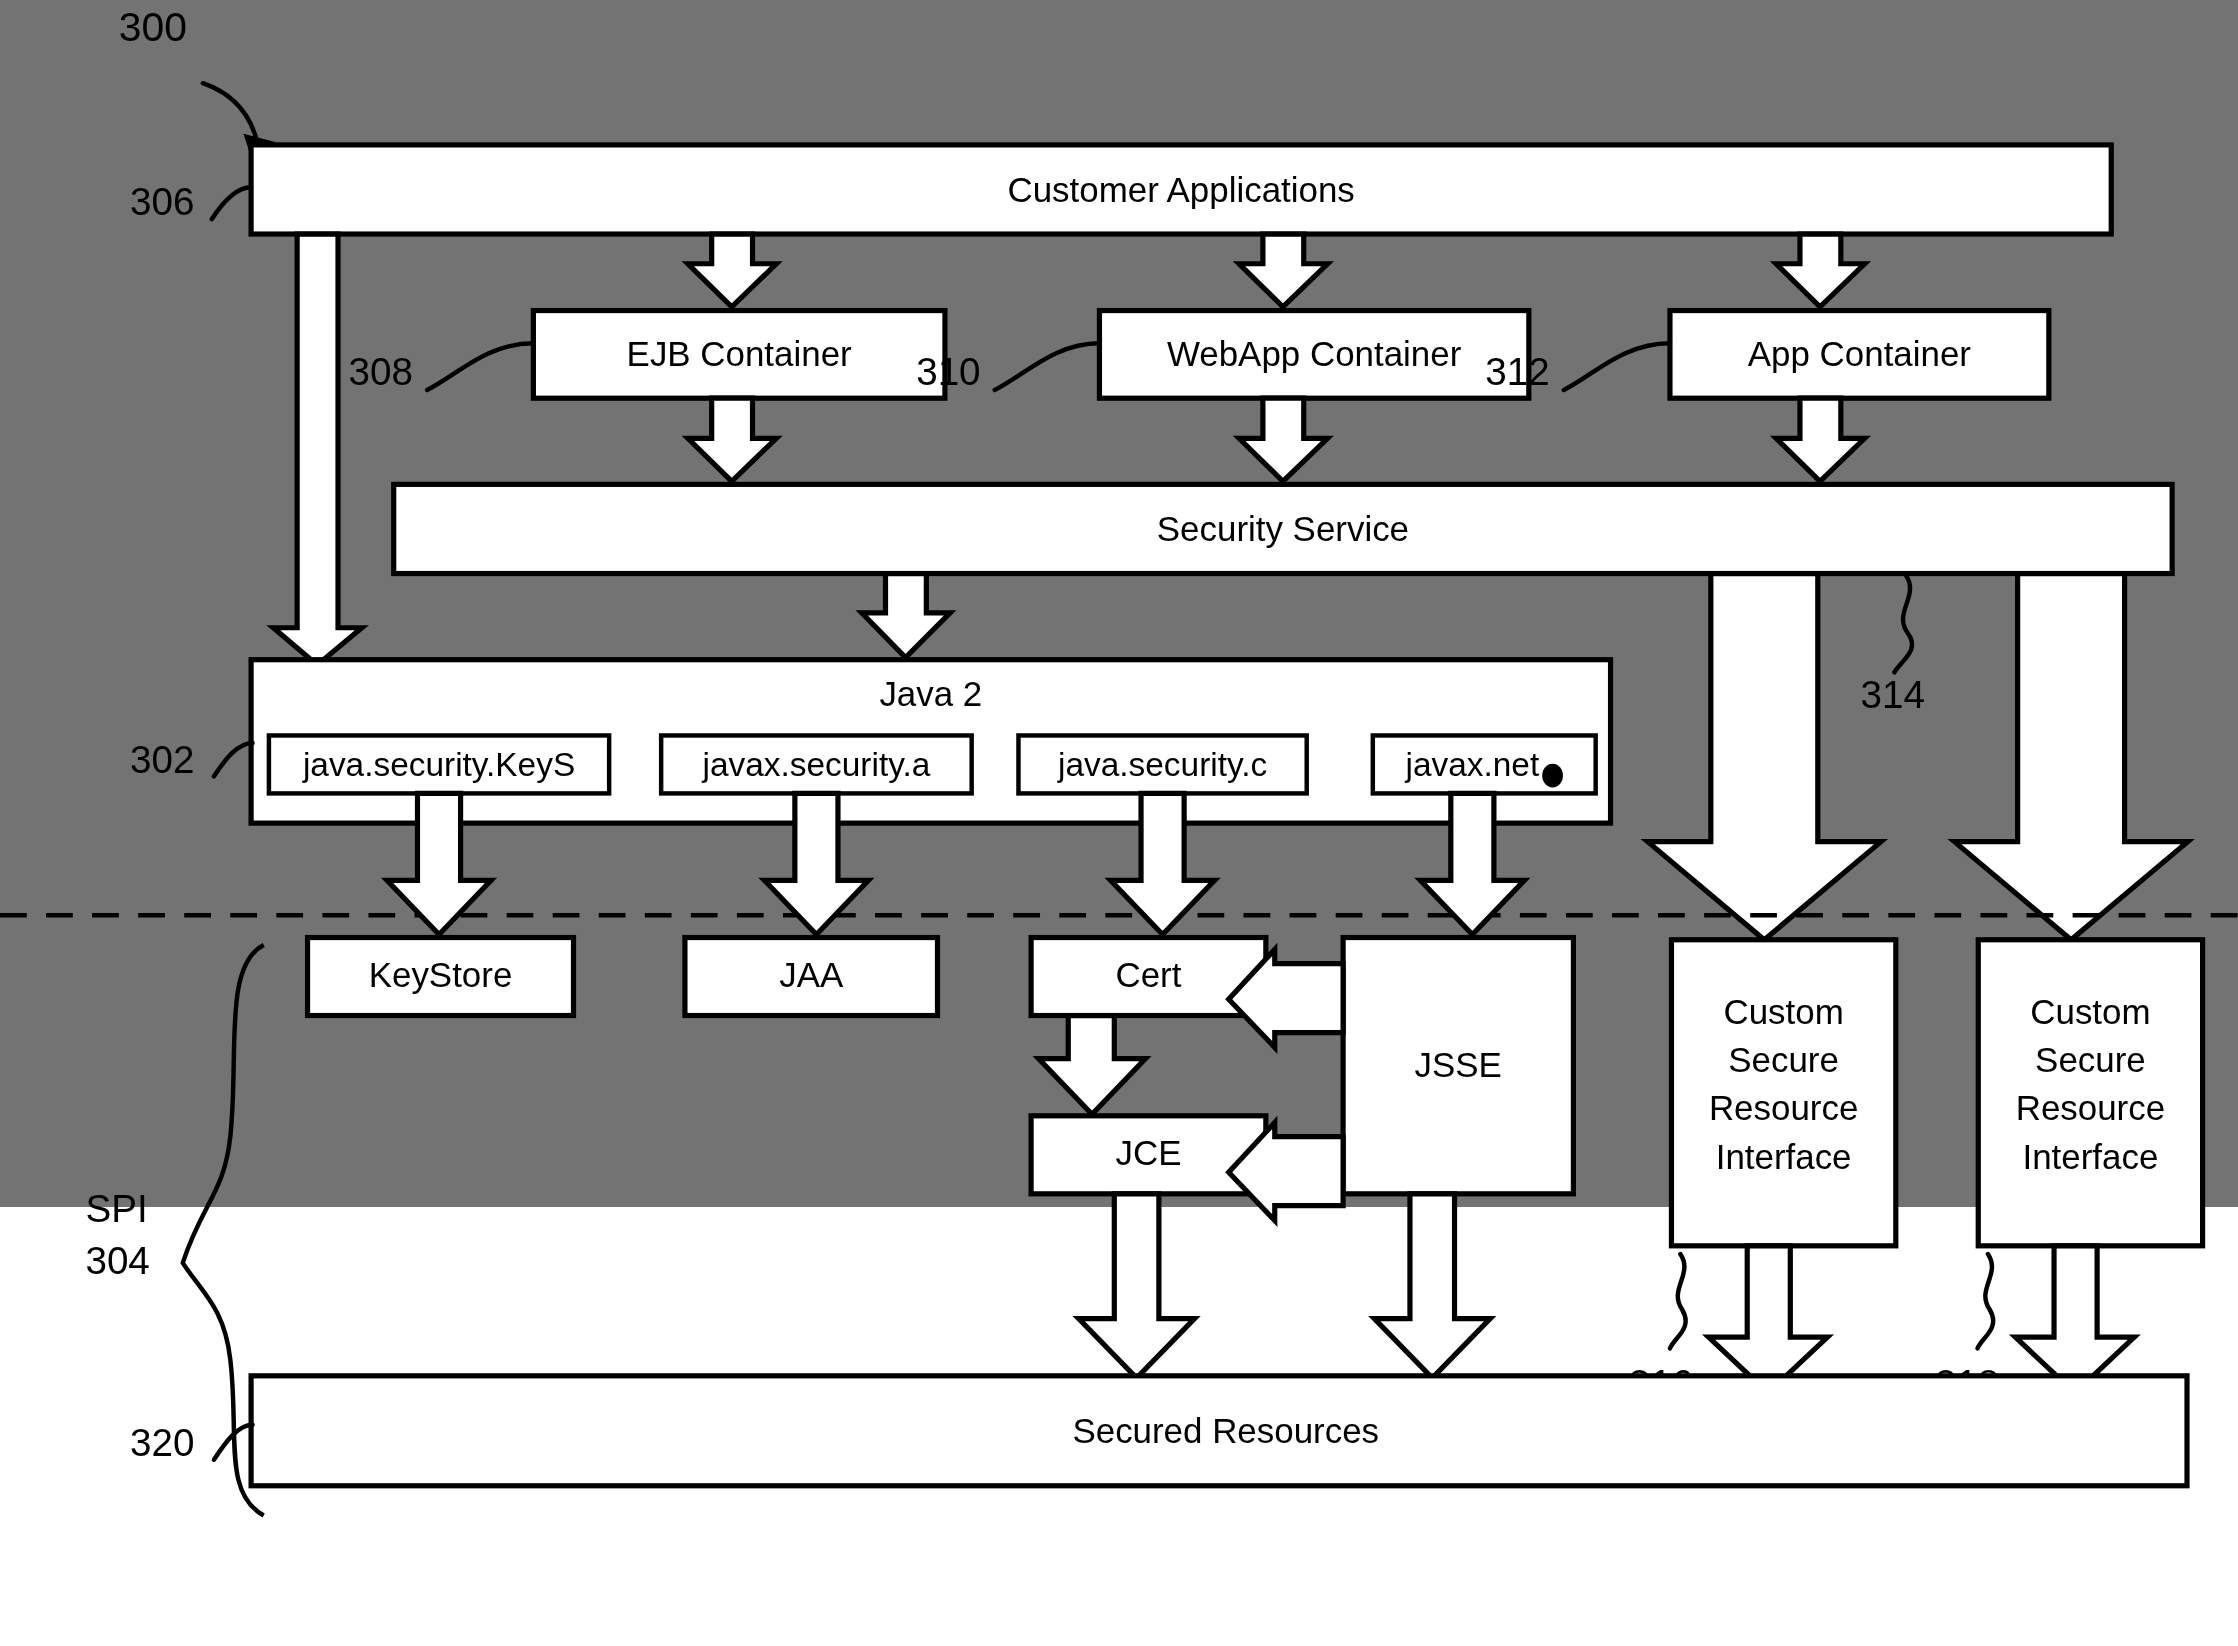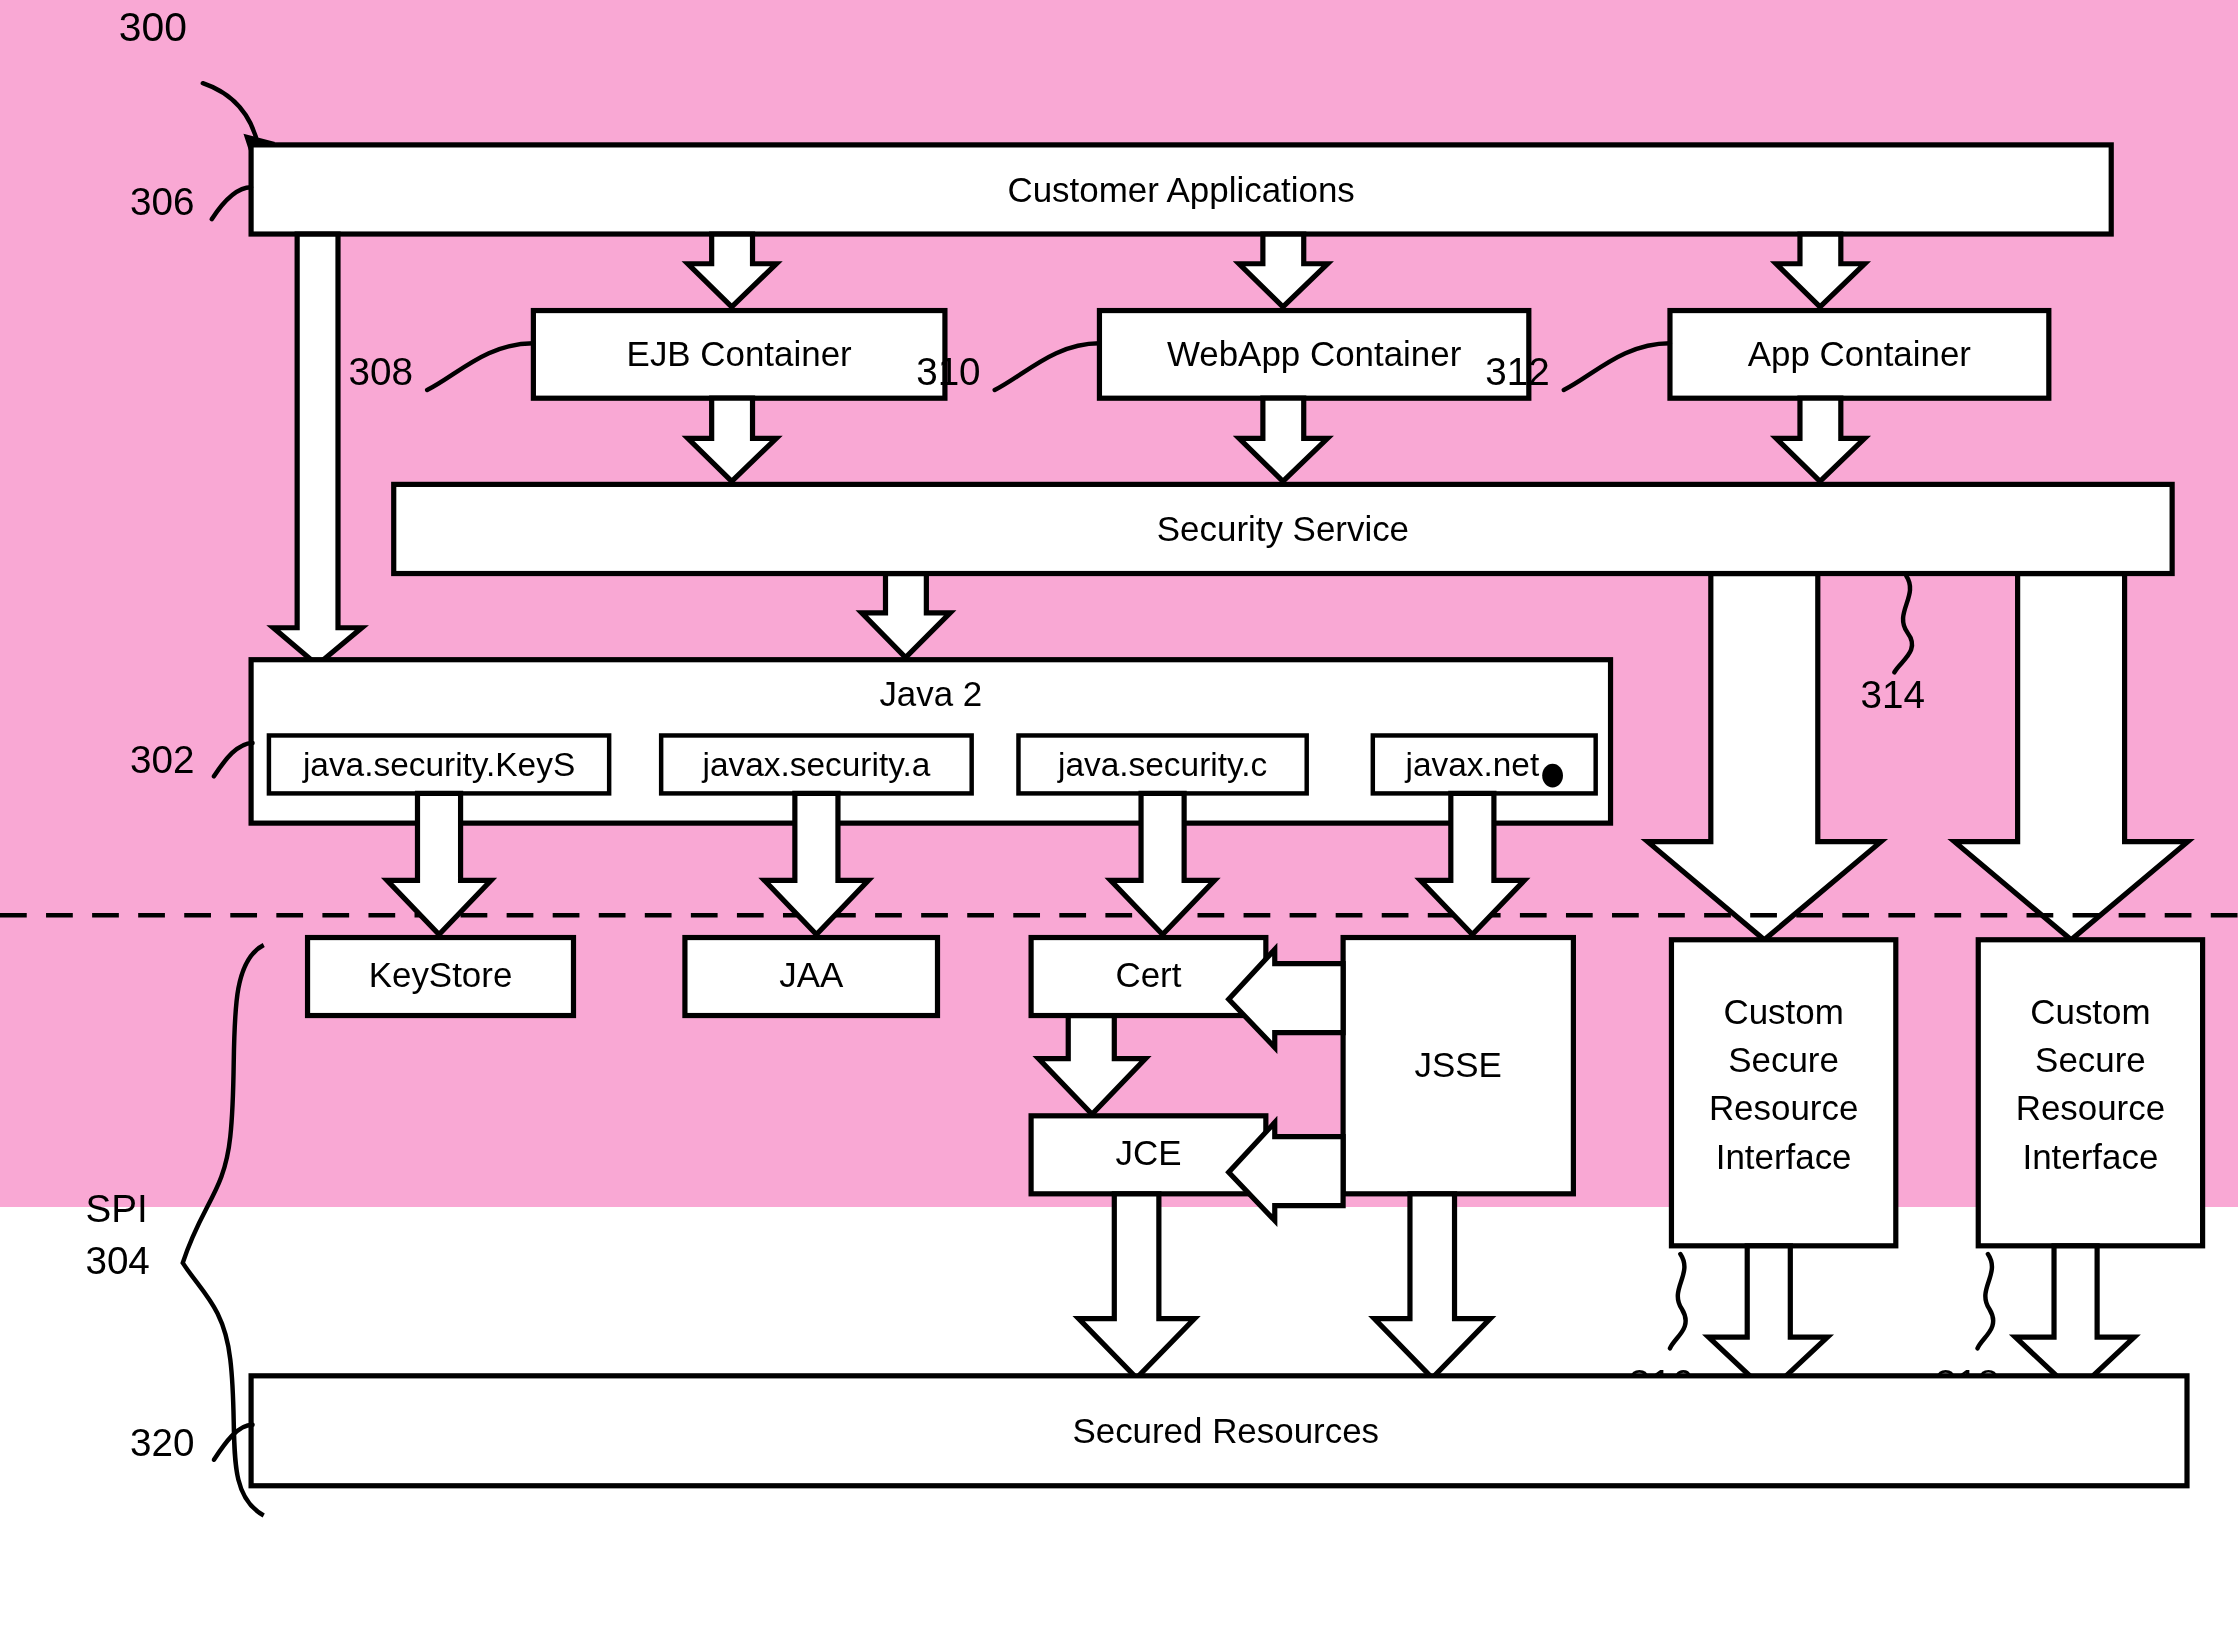--- a/index.html
+++ b/index.html
@@ -11,21 +11,21 @@
   body {
     font-family: "Liberation Sans", sans-serif;
     width: 2239px;
     height: 1647px;
     overflow: hidden;
   }
   #diagram-root {
     position: relative;
     width: 2239px;
     height: 1207px;
-    background: #f9a8d4;
+    background: #737373;
   }
   svg#fig {
     display: block;
     width: 2239px;
     height: 1647px;
   }
   .box {
     fill: #ffffff;
     stroke: #000000;
     stroke-width: 7;

